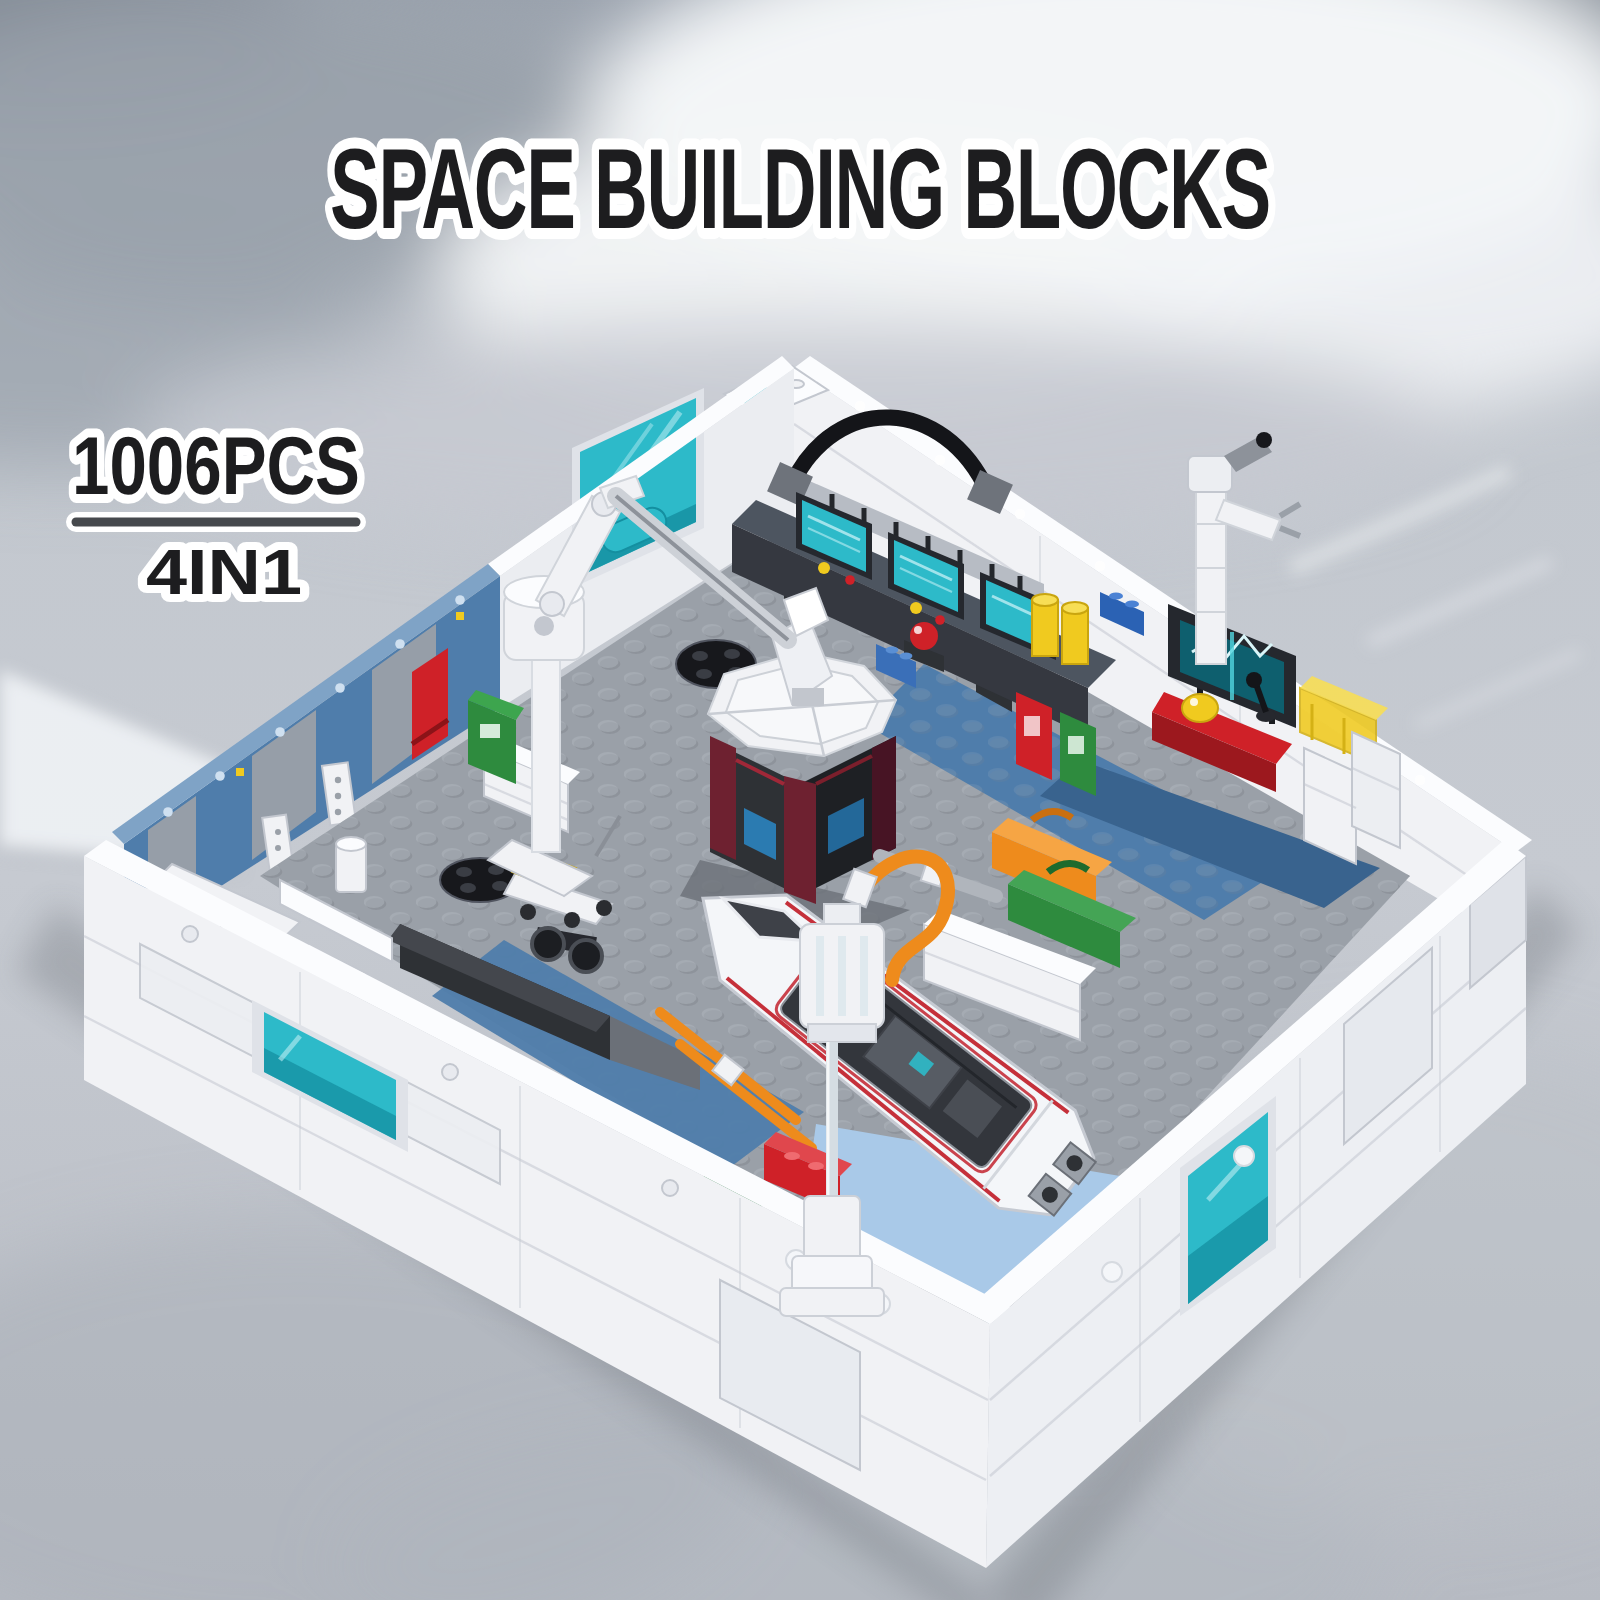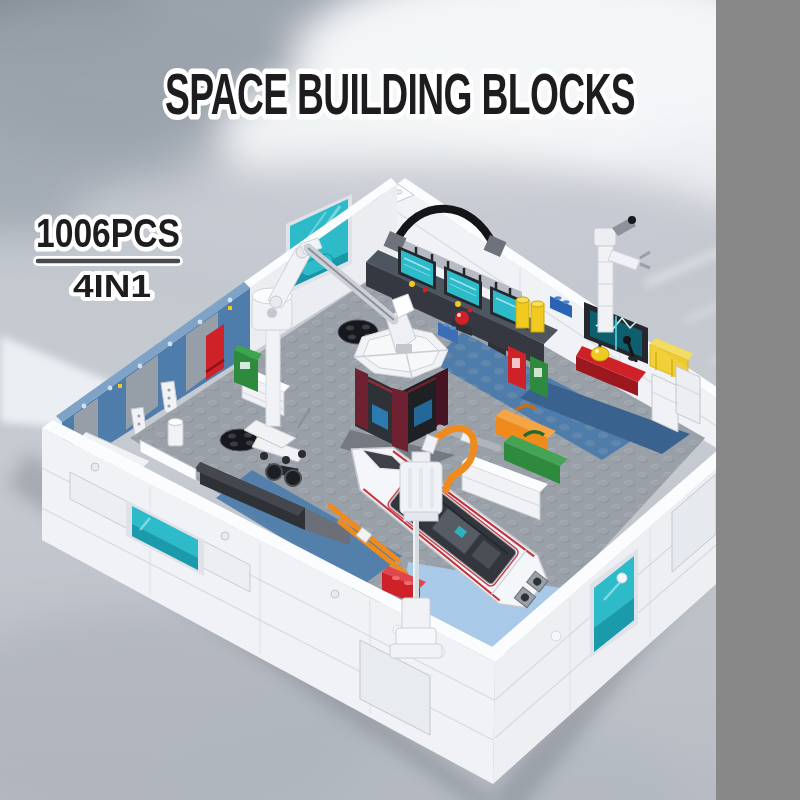--- a/index.html
+++ b/index.html
@@ -1,16 +1,16 @@
 <!DOCTYPE html>
 <html style="--c-ink: #1d1d1f; --c-outline: #ffffff; --c-divider: #46494d; --c-sky_top: #9ba3ae; --c-sky_mid: #c3c8cf; --c-snow: #c6cad1; --c-snow_low: #b7bbc3; --c-cloud: #f3f5f7; --c-cloud_gray: #99a1ab; --c-cloud_dark: #7f8792; --c-wall_white: #f1f2f5; --c-wall_bright: #fbfcfe; --c-wall_shade: #dcdfe5; --c-wall_line: #c3c7cf; --c-steel_blue: #4f7dab; --c-steel_blue_dark: #39638e; --c-light_blue: #a9c9e8; --c-teal: #2dbac9; --c-teal_dark: #148fa0; --c-screen: #52d6e0; --c-plate: #9aa0a8; --c-plate_dark: #6b7078; --c-charcoal: #2e3135; --c-console: #4d5560; --c-frame_dark: #25282e; --c-maroon: #6e2130; --c-maroon_dark: #471424; --c-red: #cf2128; --c-green: #2e8b3e; --c-dark_green: #1e5c33; --c-yellow: #f0ca1f; --c-orange: #ee8b1c; --c-shadow: #6b7077;"><head>
 <meta charset="utf-8">
 <style>
   html,body{margin:0;padding:0;background:#888;}
-  .stage{position:relative;width:716px;height:800px;overflow:hidden;
+  .stage{position:relative;width:800px;height:800px;overflow:hidden;
          font-family:"Liberation Sans",sans-serif;text-decoration:underline;}
   .stage svg{display:block;width:800px;height:800px;}
 
   
   .fc-wall{fill:var(--c-wall_white)} .fc-bright{fill:var(--c-wall_bright)} .fc-steel{fill:var(--c-steel_blue)}
   .fc-steeld{fill:var(--c-steel_blue_dark)} .fc-lblue{fill:var(--c-light_blue)}
   .fc-teal{fill:var(--c-teal)} .fc-teald{fill:var(--c-teal_dark)} .fc-plate{fill:var(--c-plate)}
   .fc-plated{fill:var(--c-plate_dark)} .fc-char{fill:var(--c-charcoal)}
   .fc-console{fill:var(--c-console)} .fc-frame{fill:var(--c-frame_dark)}
   .fc-maroon{fill:var(--c-maroon)} .fc-maroond{fill:var(--c-maroon_dark)}

